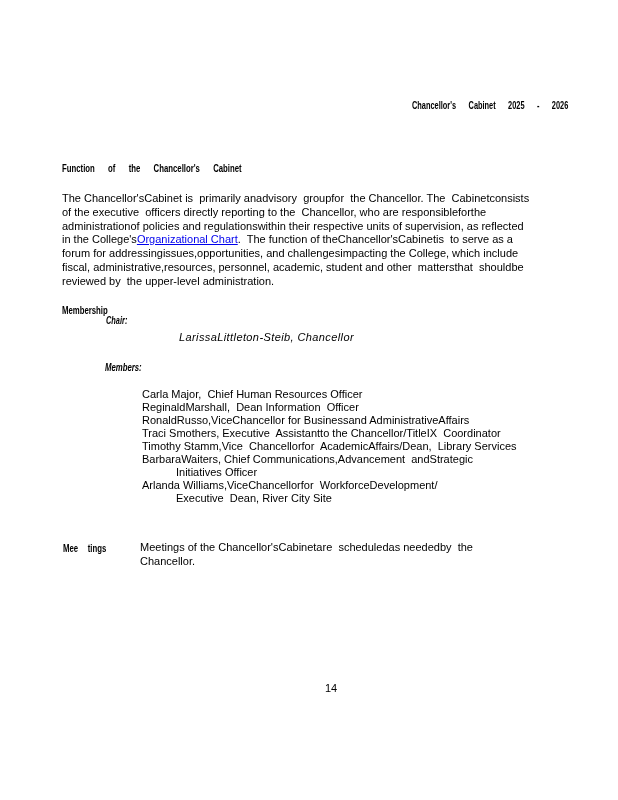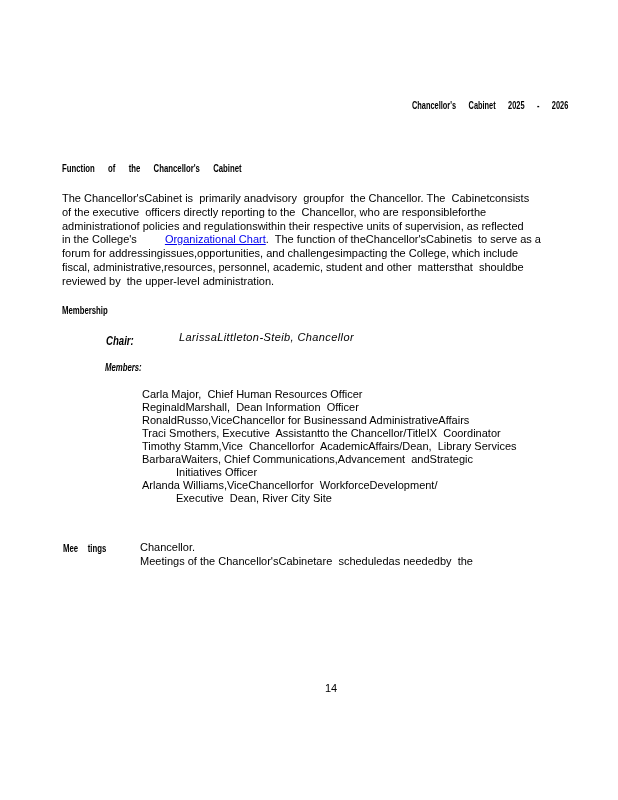--- a/index.html
+++ b/index.html
@@ -36,24 +36,24 @@
   .function-heading {
     position:absolute; top:162px; left:62px; font-size:10.5px;
   }
   .function-heading .cond { word-spacing:15px; }
 
   .paragraph {
     position:absolute; top:192px; left:62px; width:530px;
     font-size:11px; line-height:13.8px; white-space:pre-wrap;
   }
   .pline { white-space:pre-wrap; }
-  .doclink { text-decoration:underline; cursor:pointer;margin-left:28px; }
+  .doclink { text-decoration:underline; cursor:pointer; }
 
   .membership-label { position:absolute; top:304px; left:62px; font-size:10.5px; }
-  .chair-label      { position:absolute; top:333px; left:106px; font-size:13px; }
+  .chair-label      { position:absolute; top:315px; left:106px; font-size:10px; }
   .chair-value      { position:absolute; top:331px; left:179px; font-size:11px; letter-spacing:0.4px; white-space:pre;font-style:italic; }
   .members-label    { position:absolute; top:361px; left:105px; font-size:10.5px; }
 
   .members-list {
     position:absolute; top:388px; left:142px; width:440px;
     font-size:11px; line-height:13px;
   }
   .mline { white-space:pre-wrap; }
   .mline.indent { padding-left:34px; }
 
@@ -104,19 +104,19 @@
       <div class="mline">BarbaraWaiters, Chief Communications,Advancement  andStrategic</div>
       <div class="mline indent">Initiatives Officer</div>
       <div class="mline">Arlanda Williams,ViceChancellorfor  WorkforceDevelopment/</div>
       <div class="mline indent">Executive  Dean, River City Site</div>
     </div>
 
   <div class="meetings-label">
     <span class="cond">Mee tings</span>
   </div>
   <div class="meetings-text">
+      <div class="pline">Meetings of the Chancellor'sCabinetare  scheduledas neededby  the</div>
       <div class="pline">Chancellor.</div>
-      <div class="pline">Meetings of the Chancellor'sCabinetare  scheduledas neededby  the</div>
     </div>
 
   <div class="page-number">14</div>
 
 </div>
 
 </body></html>

